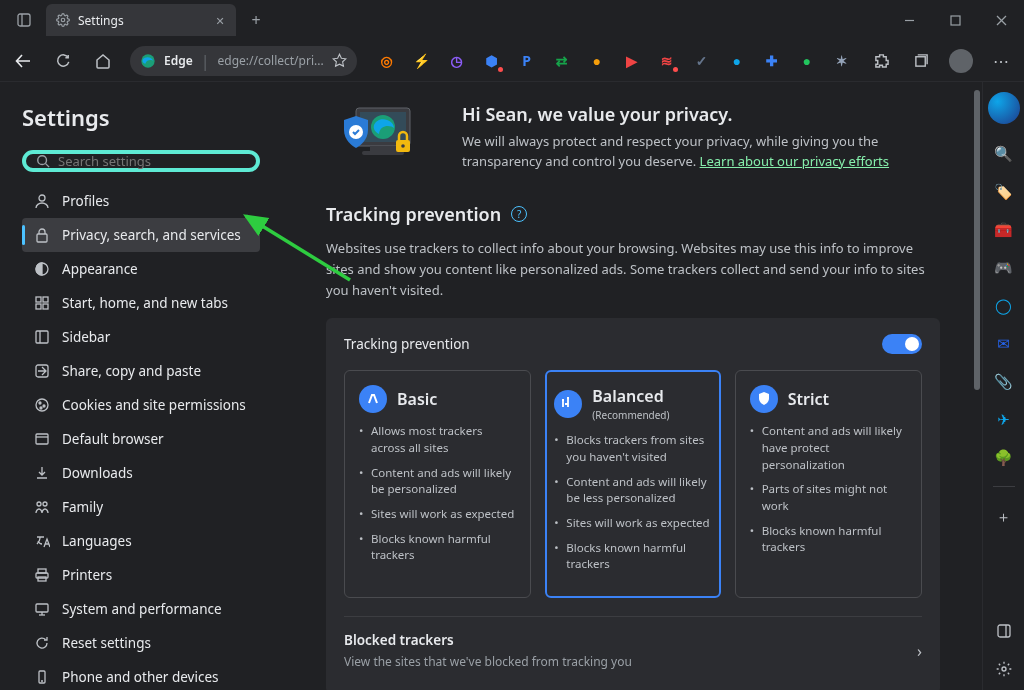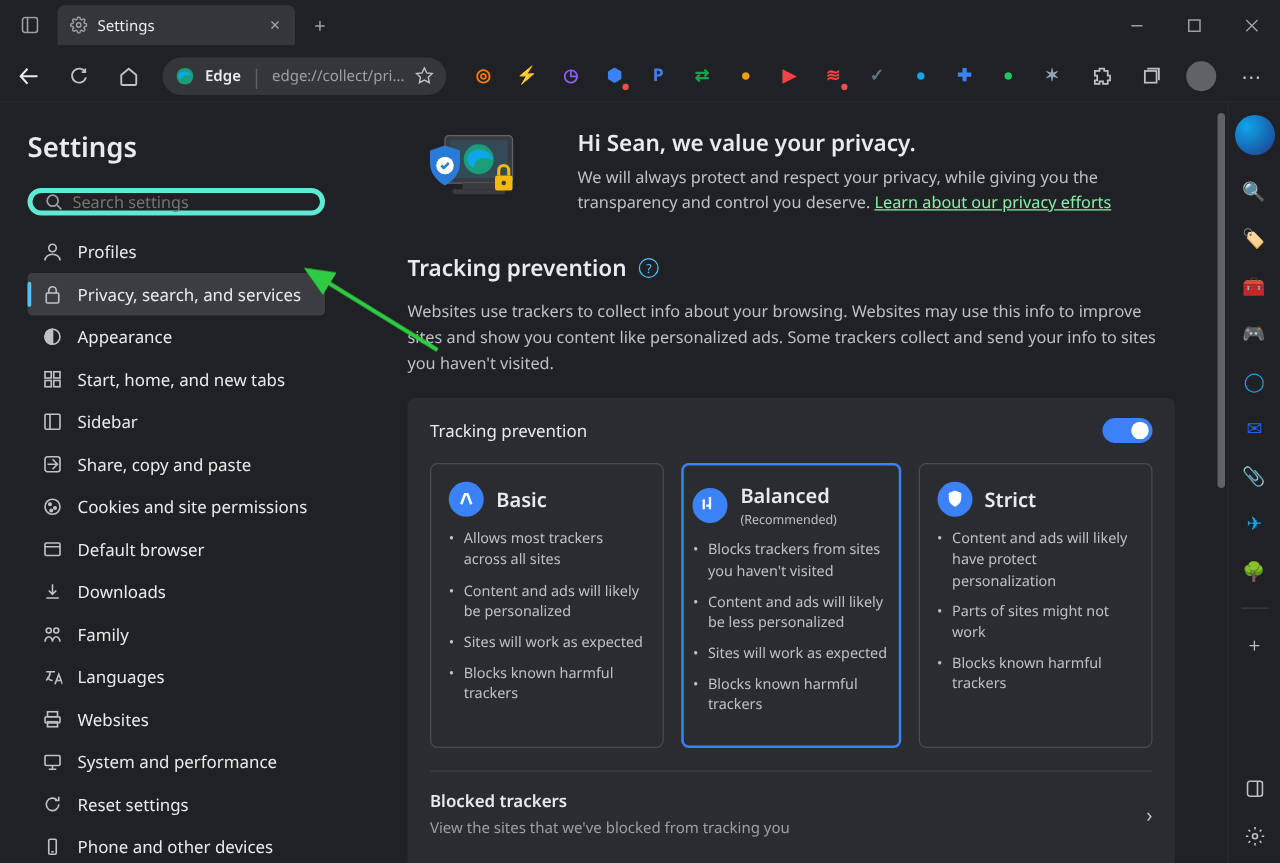--- a/index.html
+++ b/index.html
@@ -309,21 +309,21 @@
           <span>Languages</span>
         </div>
         <div class="nav-item">
           <span class="ico">
             <svg width="16" height="16" viewBox="0 0 16 16" fill="none" stroke="#bdc1c6" stroke-width="1.3">
               <rect x="4" y="2" width="8" height="4"></rect>
               <rect x="2" y="6" width="12" height="5" rx="1"></rect>
               <rect x="4" y="10" width="8" height="4"></rect>
             </svg>
           </span>
-          <span>Websites</span>
+          <span>Printers</span>
         </div>
         <div class="nav-item">
           <span class="ico">
             <svg width="16" height="16" viewBox="0 0 16 16" fill="none" stroke="#bdc1c6" stroke-width="1.3">
               <rect x="2" y="3" width="12" height="8" rx="1"></rect>
               <line x1="5" y1="14" x2="11" y2="14"></line>
               <line x1="8" y1="11" x2="8" y2="14"></line>
             </svg>
           </span>
           <span>System and performance</span>

